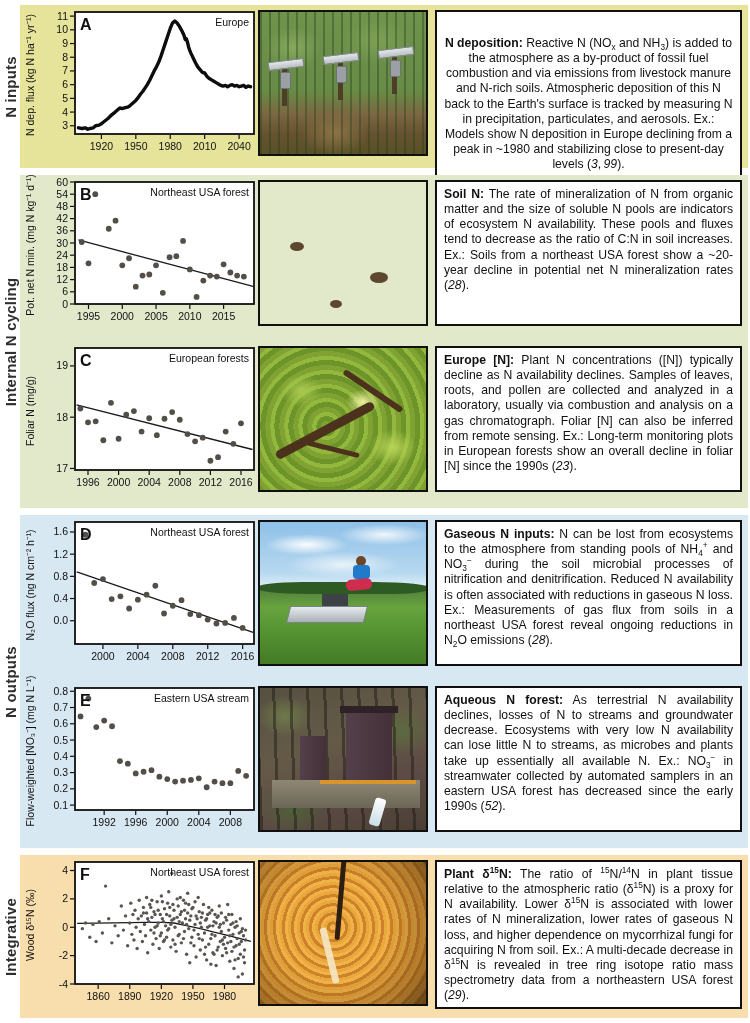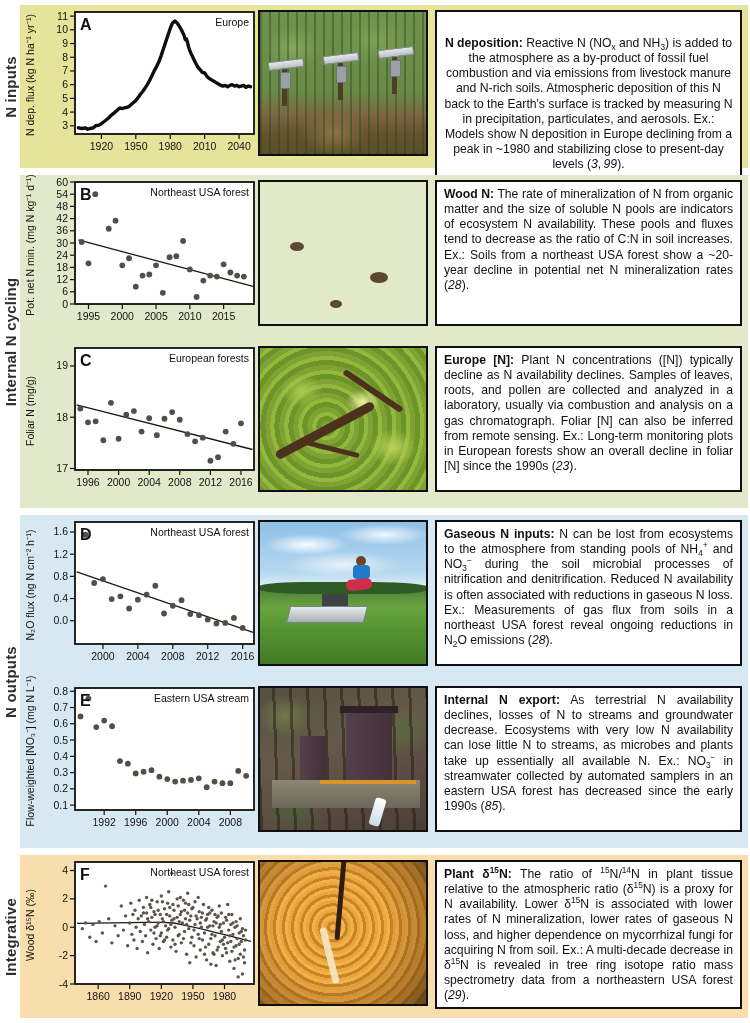--- a/index.html
+++ b/index.html
@@ -224,21 +224,21 @@
             <text x="40" y="23" font-size="16" font-weight="bold" fill="#101010">B</text>
             <text x="209" y="19" text-anchor="end" font-size="10.5" fill="#111">Northeast USA forest</text>
           </svg>
       </div>
       <div class="photo photo-b">
         <div class="soil-stone" style="left:30px;top:60px;width:14px;height:9px"></div>
         <div class="soil-stone" style="left:110px;top:90px;width:18px;height:11px"></div>
         <div class="soil-stone" style="left:70px;top:118px;width:12px;height:8px"></div>
       </div>
       <div class="textbox">
-        <p><span><b>Wood N:</b></span>
+        <p><span><b>Soil N:</b></span>
         <span>The rate of mineralization of N from organic matter and the size of soluble N pools are indicators of ecosystem N availability. These pools and fluxes tend to decrease as the ratio of C:N in soil increases. Ex.: Soils from a northeast USA forest show a ~20-year decline in potential net N mineralization rates (<i>28</i>).</span></p>
       </div>
     </div>
 
     <div class="row">
       <div class="chart-col">
         <div class="ylab">Foliar N (mg/g)</div>
         <svg class="chart" viewBox="0 0 218 156">
             <rect x="35" y="5" width="179" height="122" fill="#ffffff" stroke="#101010" stroke-width="1.8"></rect>
             <line x1="48.0042735042738" y1="128" x2="48.0042735042738" y2="132" stroke="#101010" stroke-width="1.2"></line>
@@ -423,22 +423,22 @@
       </div>
       <div class="photo photo-e">
         <div class="hut-roof" style="left:80px;top:18px"></div>
         <div class="hut" style="left:86px;top:25px"></div>
         <div class="hut" style="left:40px;top:48px;width:26px;height:46px"></div>
         <div class="weir" style="left:12px;right:6px;bottom:22px"></div>
         <div class="pipe" style="left:60px;right:10px;bottom:46px"></div>
         <div class="water" style="left:112px;bottom:4px"></div>
       </div>
       <div class="textbox">
-        <p><span><b>Internal N export:</b></span>
-        <span>As terrestrial N availability declines, losses of N to streams and groundwater decrease. Ecosystems with very low N availability can lose little N to streams, as microbes and plants take up essentially all available N. Ex.: NO<sub>3</sub><sup>−</sup> in streamwater collected by automated samplers in an eastern USA forest has decreased since the early 1990s (<i>85</i>).</span></p>
+        <p><span><b>Aqueous N forest:</b></span>
+        <span>As terrestrial N availability declines, losses of N to streams and groundwater decrease. Ecosystems with very low N availability can lose little N to streams, as microbes and plants take up essentially all available N. Ex.: NO<sub>3</sub><sup>−</sup> in streamwater collected by automated samplers in an eastern USA forest has decreased since the early 1990s (<i>52</i>).</span></p>
       </div>
     </div>
   </div>
 
   <div class="band band-single" style="background: rgb(248, 221, 173);">
     <div class="seclab">Integrative</div>
     <div class="row">
       <div class="chart-col">
         <div class="ylab">Wood δ¹⁵N (‰)</div>
         <svg class="chart" viewBox="0 0 218 156">

